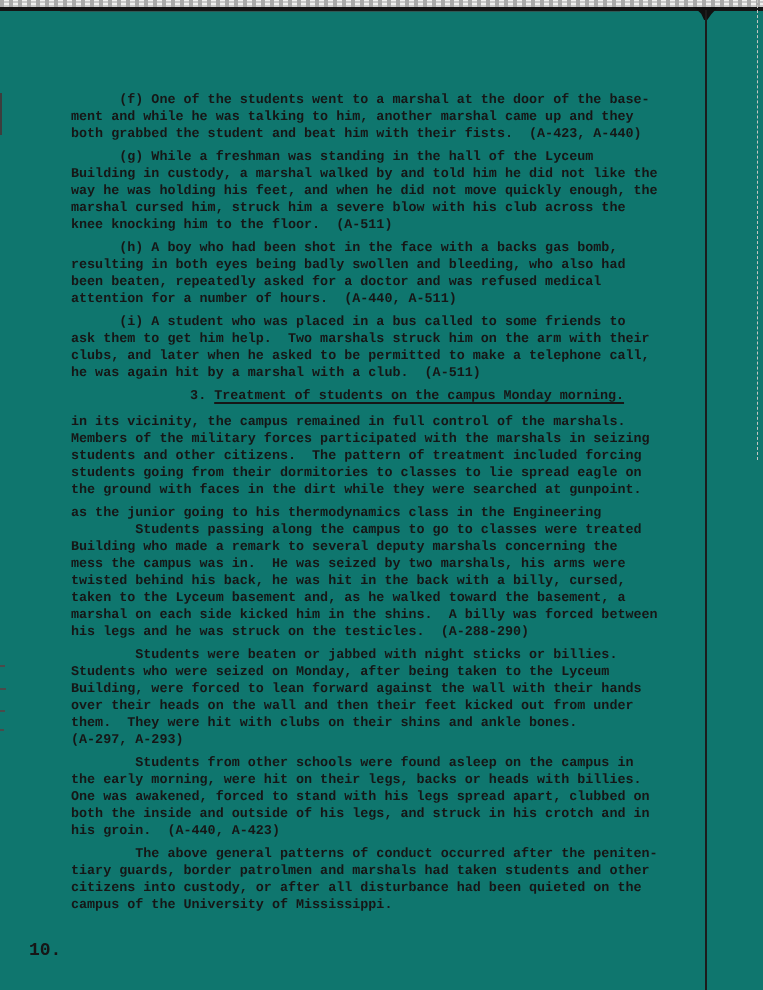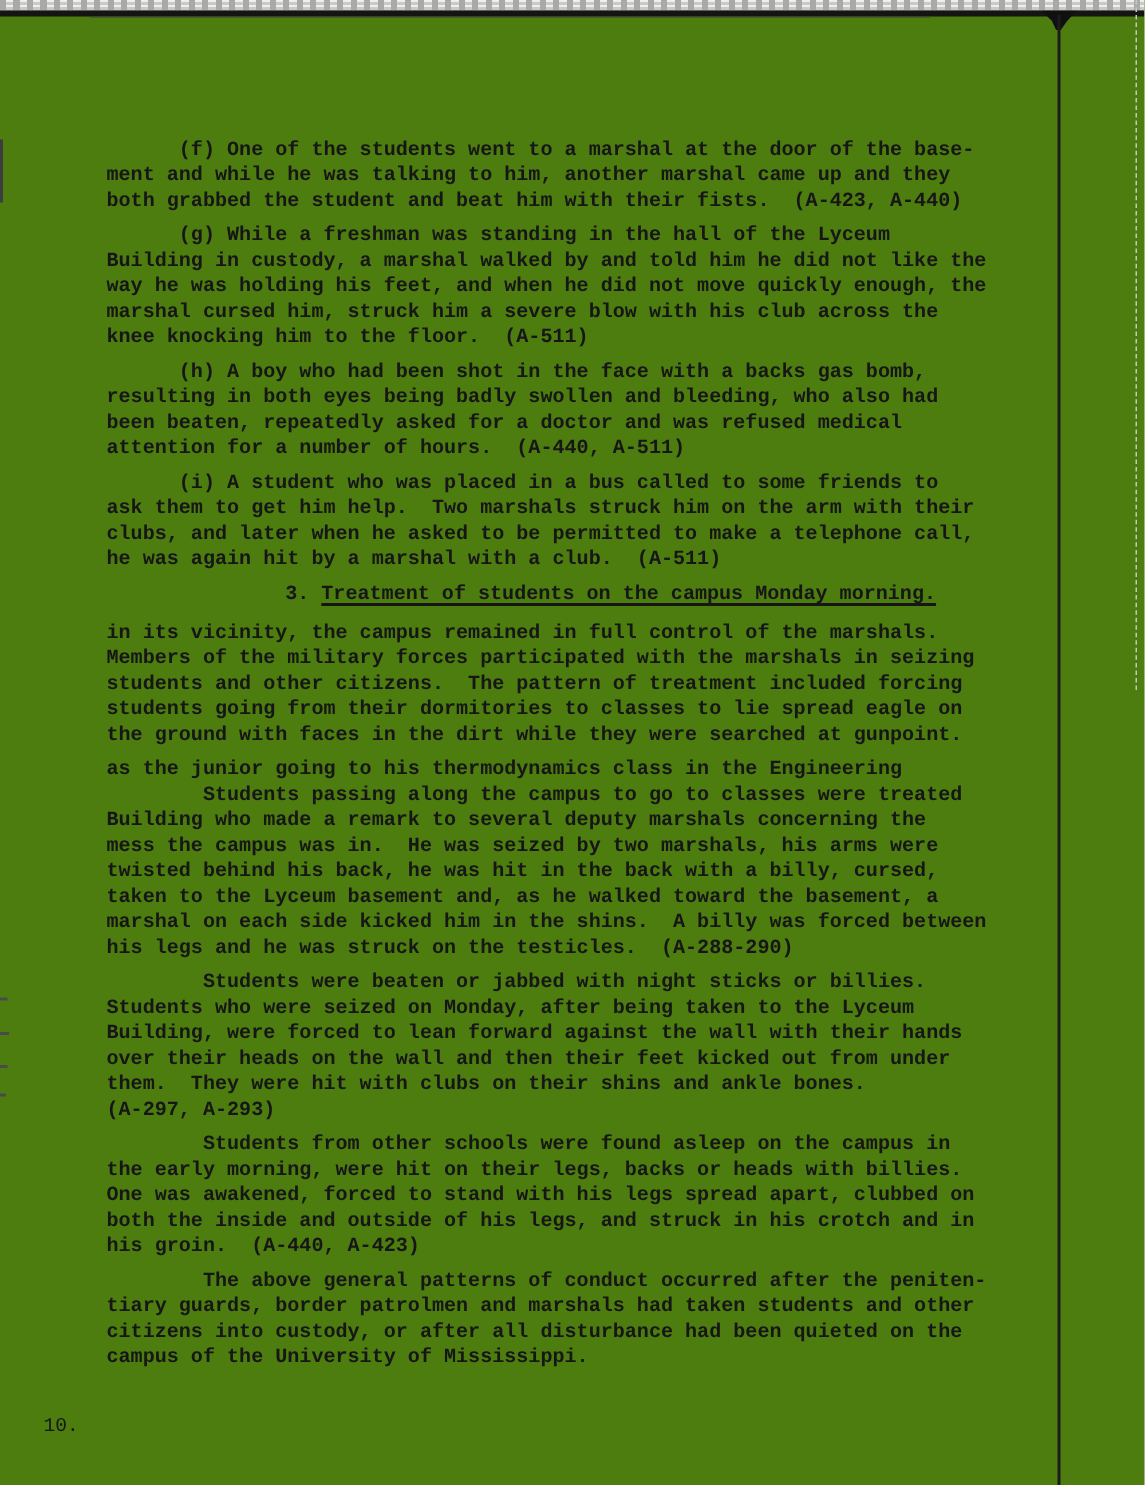--- a/index.html
+++ b/index.html
@@ -1,20 +1,20 @@
 <!DOCTYPE html>
 <html><head>
 <meta charset="utf-8">
 <title>Scanned Document Page</title>
 <style>
   html,body{margin:0;padding:0;background:#e8e8e6;}
   .scan{
     position:relative;
     width:763px;height:990px;
-    background:#4d7c0f;
+    background:#0f766e;
     overflow:hidden;
     font-family:"Liberation Mono","DejaVu Sans Mono",monospace;
   }
   
   .dither{
     position:absolute;left:0;top:0;width:763px;height:7px;
     background-image:
       repeating-linear-gradient(90deg,#a9a9a9 0 4px,rgba(255,255,255,0) 4px 9px),
       repeating-linear-gradient(0deg,#c9c9c9 0 2px,#efefee 2px 4px);
   }
@@ -41,21 +41,21 @@
     color:#161616;
     font-size:13.4px;line-height:17px;font-weight:700;
     text-rendering:geometricPrecision;
   }
   .block{margin:0 0 6px 0;}
   .block.heading{margin-bottom:9px;white-space:pre;text-align:center;}
   .line{white-space:pre;}
   .underline{text-decoration:underline;text-underline-offset:3px;text-decoration-thickness:1.5px;}
   .pagenum{
     position:absolute;left:29px;top:942px;
-    color:#161616;font-size:13px;font-weight:400;line-height:17px;white-space:pre;
+    color:#161616;font-size:18px;font-weight:700;line-height:17px;white-space:pre;
   }
 </style>
 </head>
 <body>
 
 <div class="scan">
   <div class="dither"></div>
   <div class="topline"></div>
   <div class="topline2"></div>
   <div class="topblob"></div>

